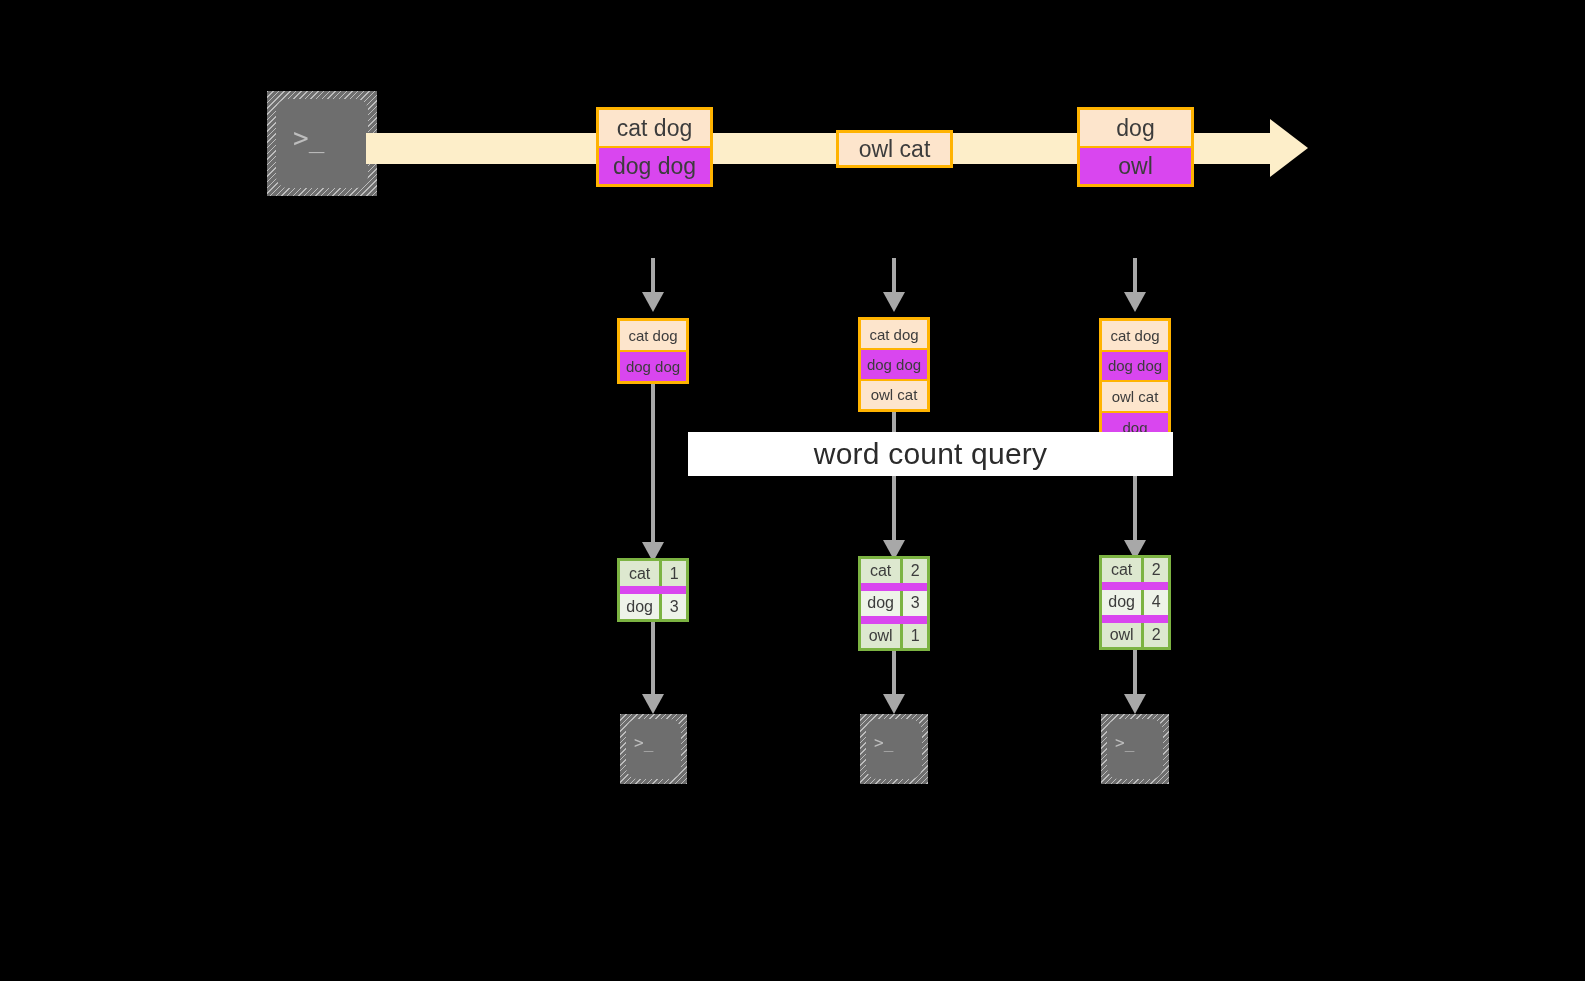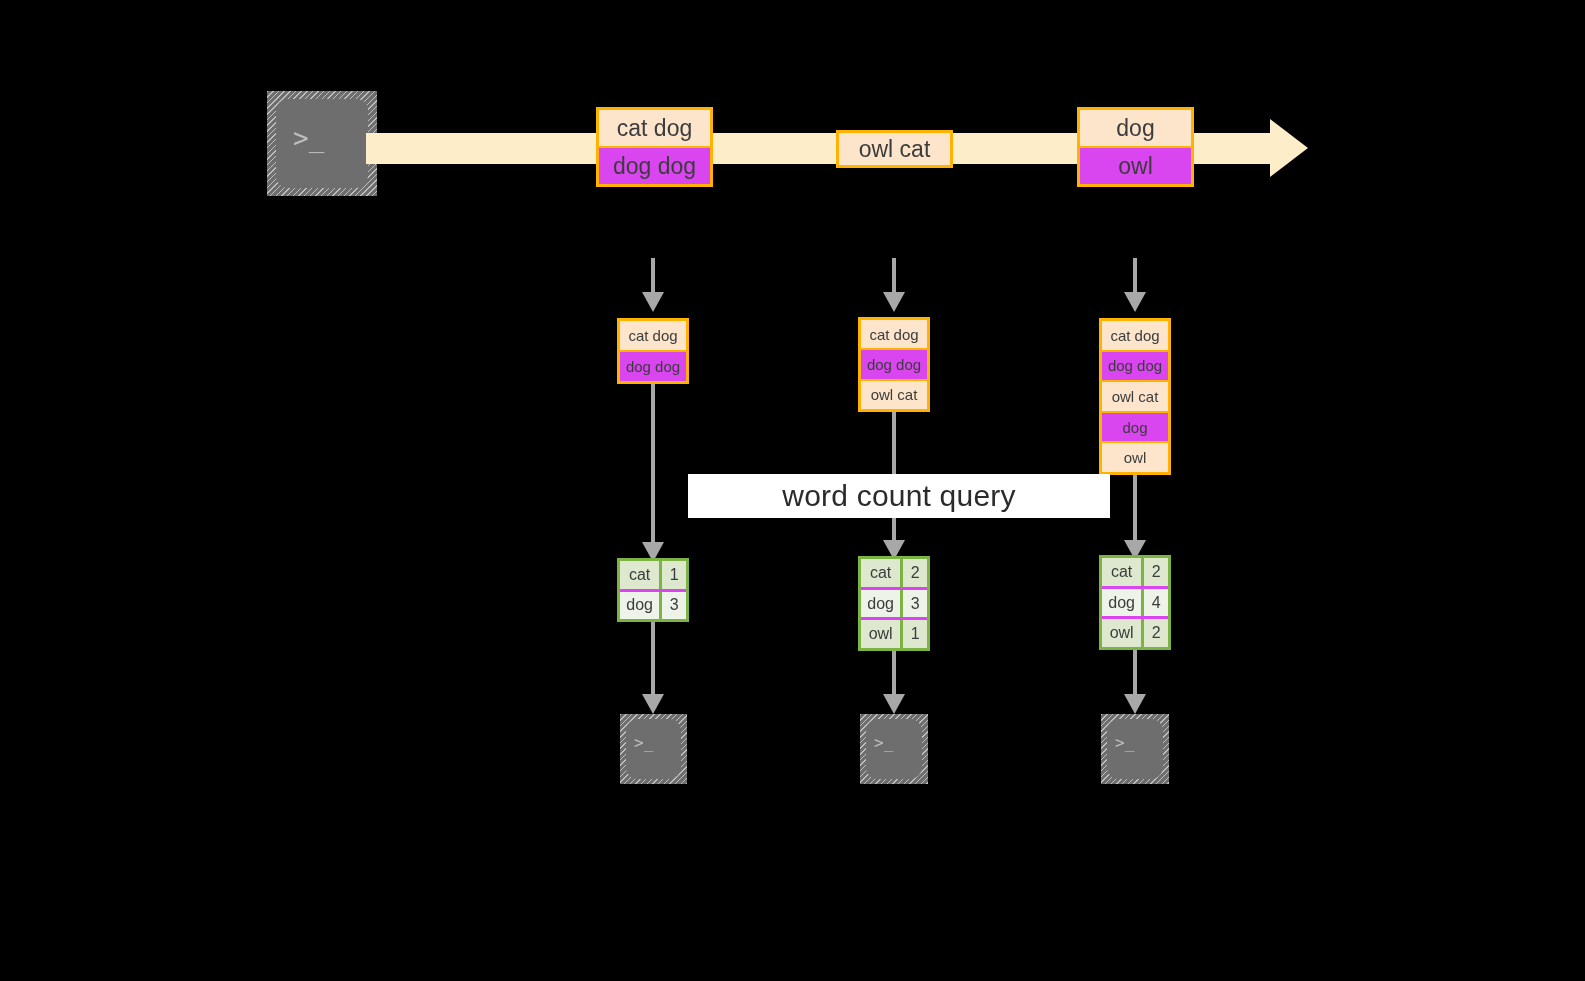--- a/index.html
+++ b/index.html
@@ -89,21 +89,21 @@
   .gtable {
     position: absolute;
     border: 3px solid #7cb342;
     box-sizing: border-box;
     display: flex;
     flex-direction: column;
   }
   .gtable .grow {
     flex: 1 1 auto;
     display: flex;
-    border-bottom: 3px solid #d946ef;
+    border-bottom: 8px solid #d946ef;
     box-sizing: border-box;
   }
   .gtable .grow:last-child { border-bottom: none; }
   .gtable .gc {
     display: flex;
     align-items: center;
     justify-content: center;
     font-size: 16px;
     color: #3c3c3c;
     box-sizing: border-box;
@@ -273,17 +273,17 @@
   </div>
 
   <div class="vline" style="left:1133px; top:650px; height:47px;"></div>
   <div class="vhead" style="left:1124px; top:694px;"></div>
 
   <div class="terminal" style="left:1101px; top:714px; width:68px; height:70px;">
     <div class="inner" style="left:6px; top:5px; width:56px; height:60px;"></div>
     <div class="prompt" style="left:14px; top:21px; font-size:16px;">&gt;_</div>
   </div>
 
-  <div class="label-band" style="left:688px; top:474px; width:422px; height:44px;">
+  <div class="label-band" style="left:688px; top:432px; width:485px; height:44px;">
     <span class="txt">word count query</span>
   </div>
 
 </div>
 
 </body></html>

